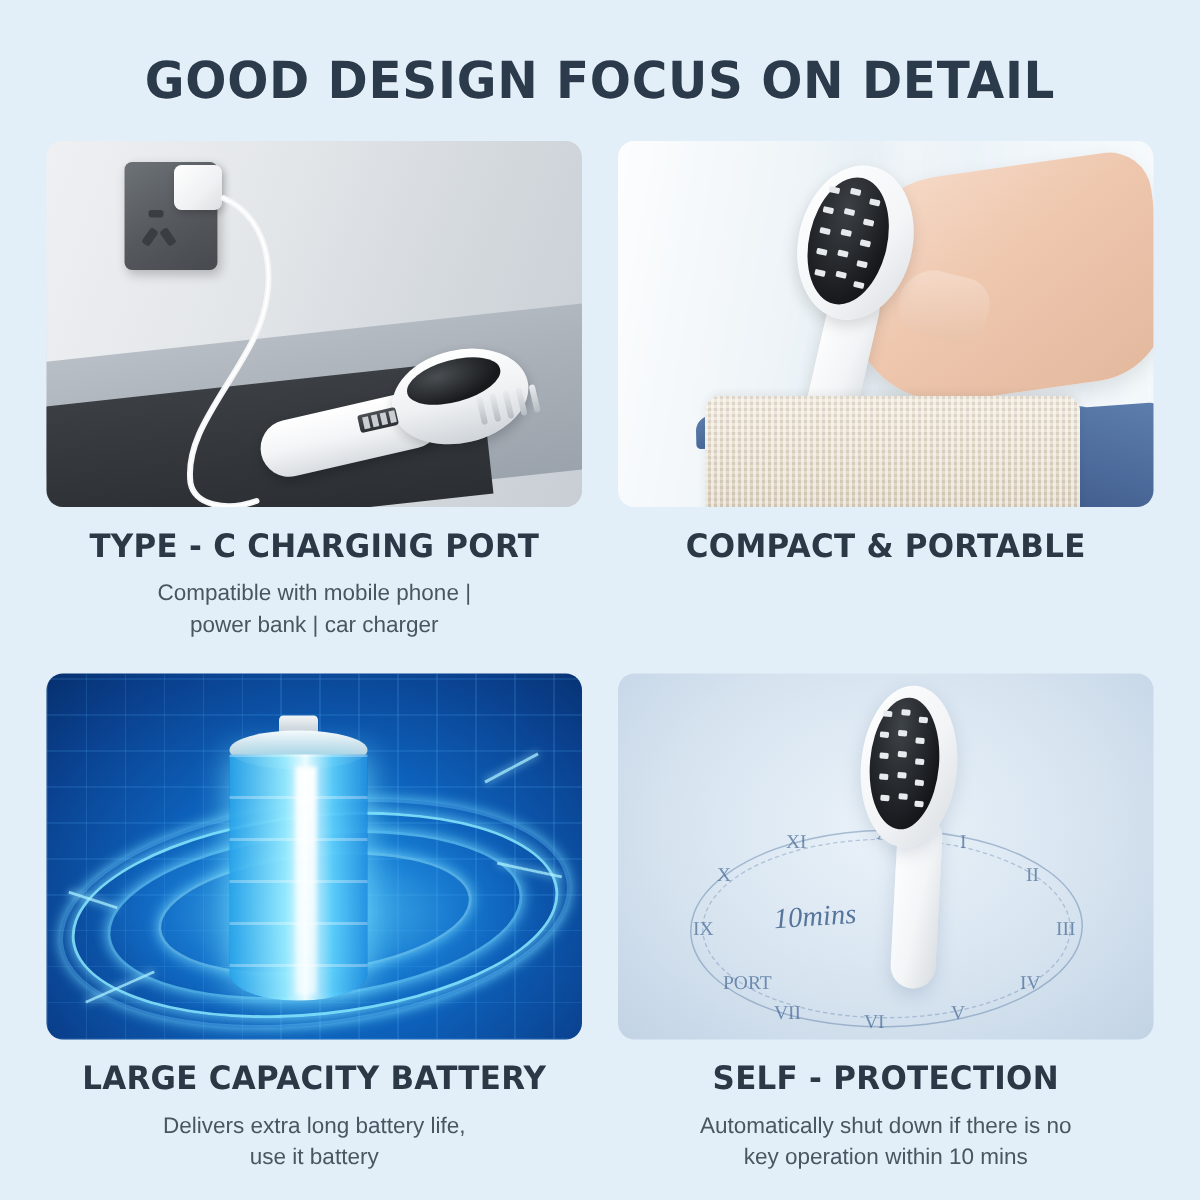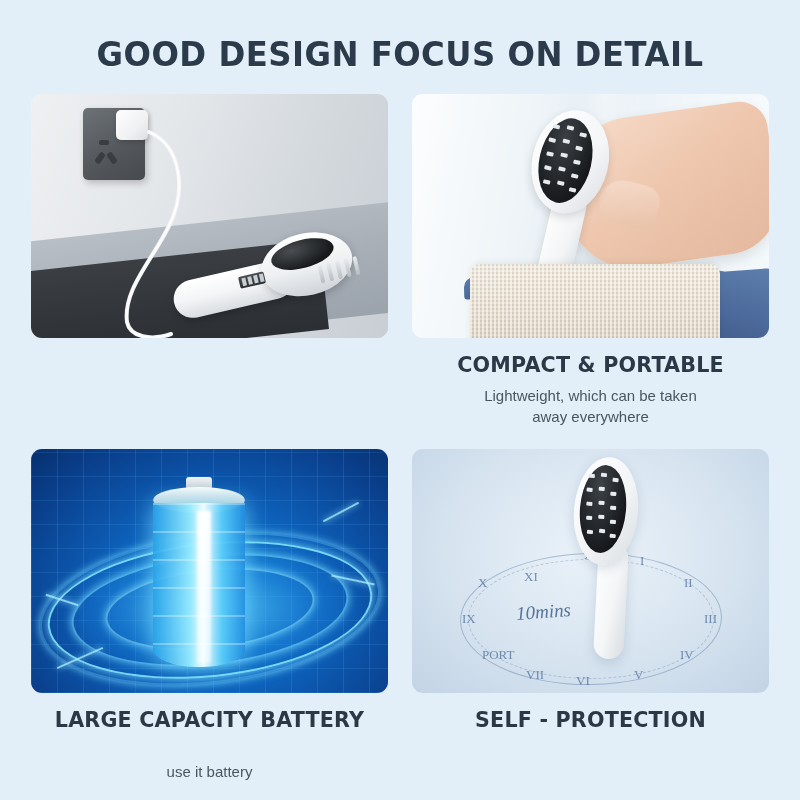--- a/index.html
+++ b/index.html
@@ -374,20 +374,27 @@
           <div class="teeth">
             <i style="left:0px"></i>
               <i style="left:9px"></i>
               <i style="left:18px"></i>
               <i style="left:27px"></i>
               <i style="left:36px"></i>
           </div>
         </div>
       </div>
 
+      <div class="caption">
+        <div class="cap-title">TYPE - C CHARGING PORT</div>
+        <div class="cap-sub">
+          <span>Compatible with mobile phone |</span><br>
+          <span>power bank | car charger</span>
+        </div>
+      </div>
     </div>
 
     <div class="cell">
       <div class="photo p2">
         <div class="blur1"></div>
         <div class="blur2"></div>
 
         <div class="hand"></div>
         <div class="thumb"></div>
 
@@ -413,24 +420,20 @@
           </div>
         </div>
 
         <div class="bag-trim"></div>
         <div class="bag-side"></div>
         <div class="bag"></div>
       </div>
 
       <div class="caption">
         <div class="cap-title">COMPACT &amp; PORTABLE</div>
-        <div class="cap-sub">
-          <span>Lightweight, which can be taken</span><br>
-          <span>away everywhere</span>
-        </div>
       </div>
     </div>
 
     <div class="cell">
       <div class="photo p3">
         <div class="grid-lines"></div>
         <div class="glow"></div>
         <div class="ring r4"></div>
         <div class="ring r1"></div>
         <div class="ring r2"></div>
@@ -444,43 +447,43 @@
           <div class="bat-cap"></div>
           <div class="bat-top"></div>
           <div class="bat-body"></div>
           <div class="bat-shine"></div>
         </div>
       </div>
 
       <div class="caption">
         <div class="cap-title">LARGE CAPACITY BATTERY</div>
         <div class="cap-sub">
-          <br>
+          <span>Delivers extra long battery life,</span><br>
           <span>use it battery</span>
         </div>
       </div>
     </div>
 
     <div class="cell">
       <div class="photo p4">
         <div class="clock"></div>
         <div class="clock2"></div>
 
         <div class="num" style="left:172px;top:98px">XII</div>
         <div class="num" style="left:228px;top:104px">I</div>
         <div class="num" style="left:272px;top:126px">II</div>
         <div class="num" style="left:292px;top:162px">III</div>
         <div class="num" style="left:268px;top:198px">IV</div>
         <div class="num" style="left:222px;top:218px">V</div>
         <div class="num" style="left:164px;top:224px">VI</div>
-        <div class="num" style="left:114px;top:218px">VII</div>
+        <div class="num" style="left:104px;top:218px">VII</div>
         <div class="num" style="left:70px;top:198px">PORT</div>
         <div class="num" style="left:50px;top:162px">IX</div>
         <div class="num" style="left:66px;top:126px">X</div>
-        <div class="num" style="left:112px;top:120px">XI</div>
+        <div class="num" style="left:112px;top:104px">XI</div>
 
         <div class="mins">10mins</div>
 
         <div class="comb">
           <div class="comb-handle"></div>
           <div class="comb-head"></div>
           <div class="comb-pad">
             <i style="left:6px;top:10px"></i>
               <i style="left:18px;top:8px"></i>
               <i style="left:30px;top:12px"></i>
@@ -495,17 +498,21 @@
               <i style="left:31px;top:54px"></i>
             <i style="left:9px;top:66px"></i>
               <i style="left:21px;top:64px"></i>
               <i style="left:32px;top:68px"></i>
           </div>
         </div>
       </div>
 
       <div class="caption">
         <div class="cap-title">SELF - PROTECTION</div>
+        <div class="cap-sub">
+          <span>Automatically shut down if there is no</span><br>
+          <span>key operation within 10 mins</span>
+        </div>
       </div>
     </div>
 
   </div>
 </div>
 
 </body></html>

